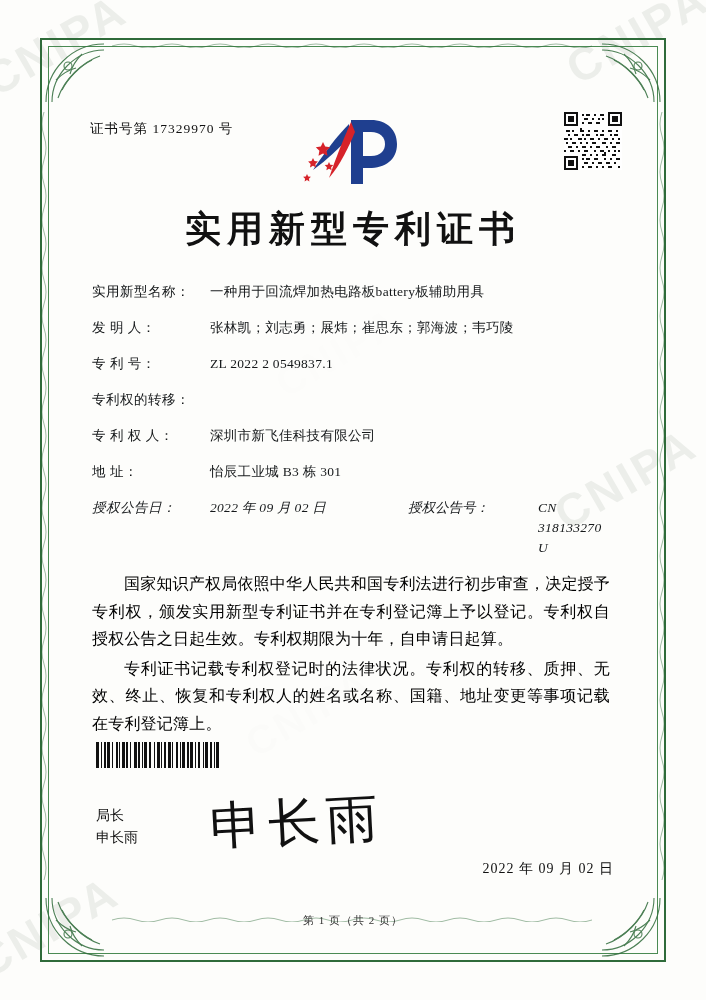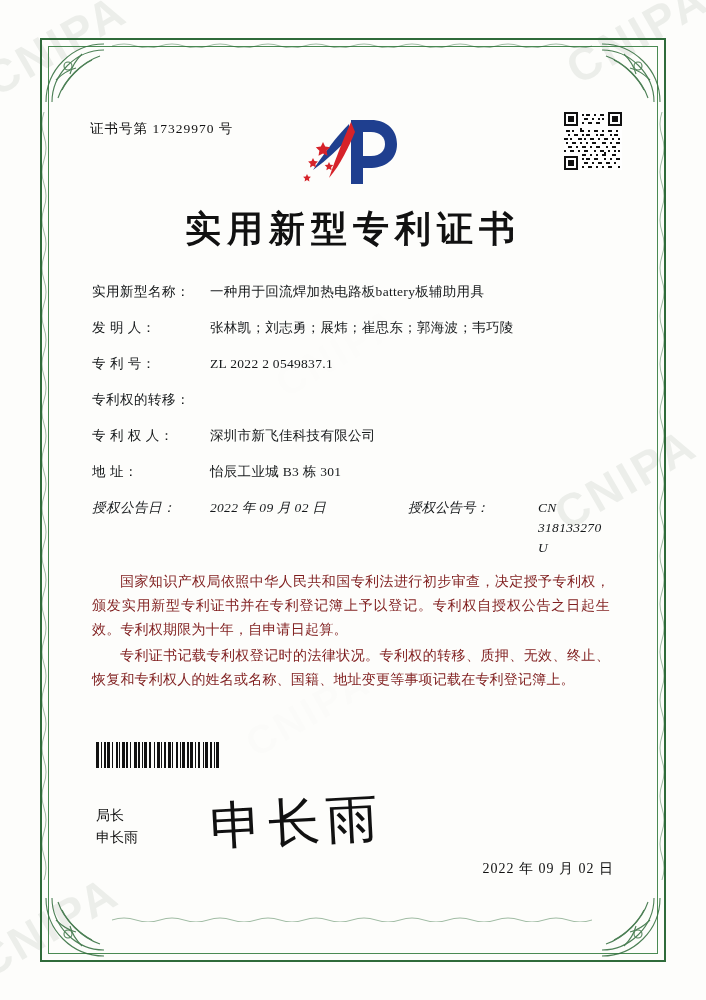--- a/index.html
+++ b/index.html
@@ -158,23 +158,23 @@
     display: block;
     padding-left: 0;
   }
 
   
   #paras {
     position: absolute;
     left: 22px;
     top: 500px;
     width: 518px;
-    font-size: 14px;
+    font-size: 16px;
     line-height: 1.72;
-    color: #7f1d1d;
+    color: #000000;
     text-align: justify;
   }
   #paras p {
     margin: 0 0 2px 0;
     text-indent: 2em;
     letter-spacing: 0.2px;
   }
 
   
   #barcode {
@@ -510,15 +510,16 @@
     </div>
 
     <div id="sign-label">
       <div>局长</div>
       <div>申长雨</div>
     </div>
     <div id="signature">申长雨</div>
 
     <div id="issue-date">2022 年 09 月 02 日</div>
 
+    <div id="page-num">第 1 页（共 2 页）</div>
   </div>
 
 </div>
 
 </body></html>

